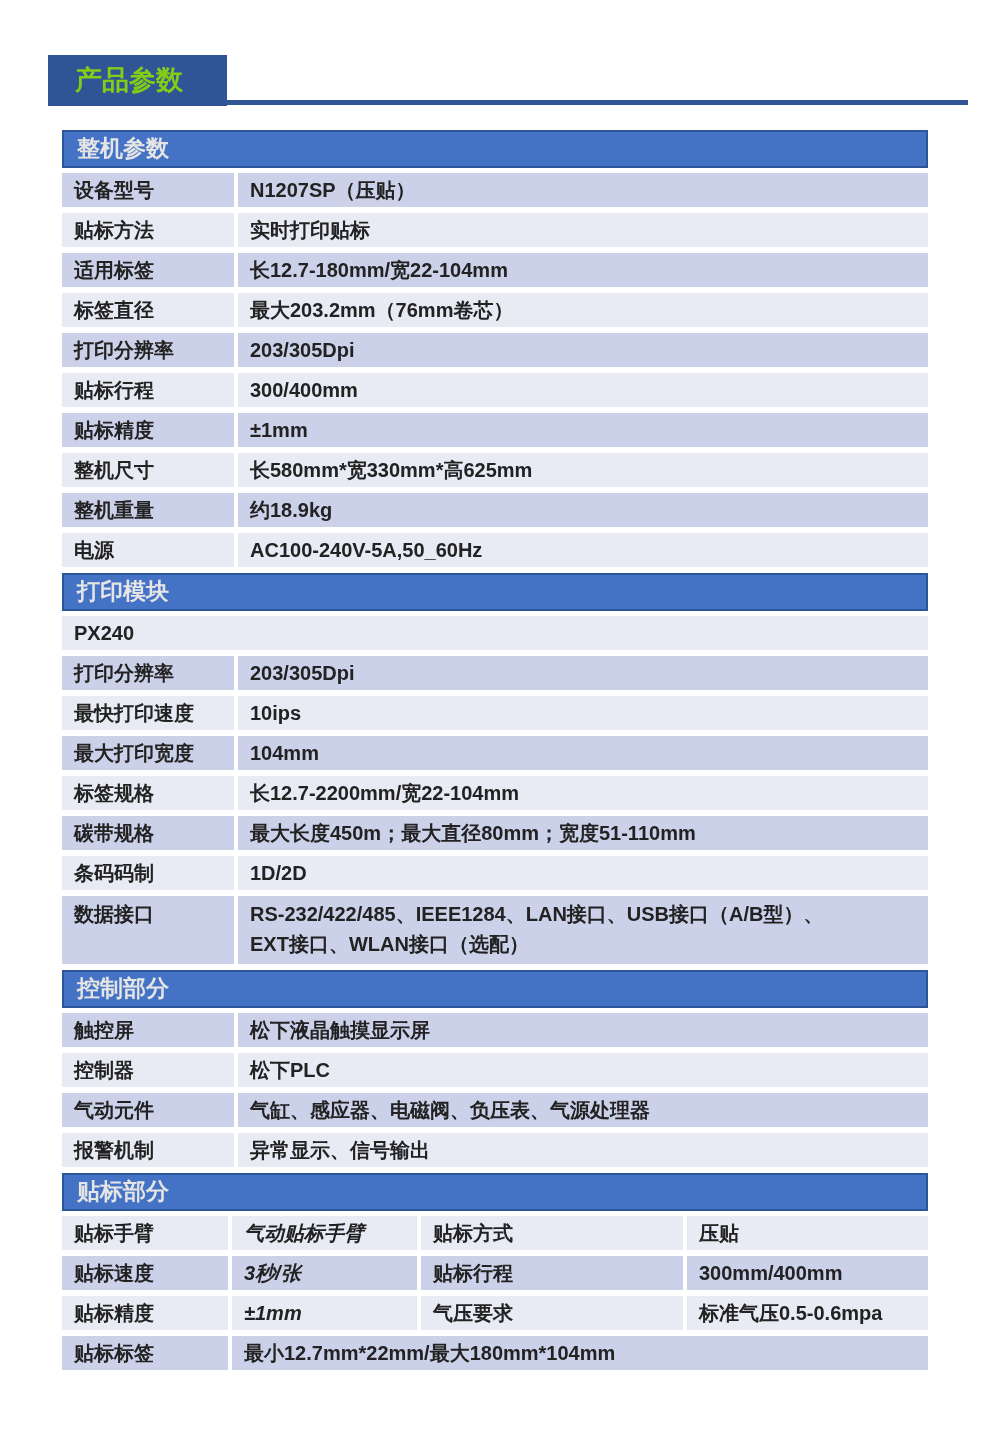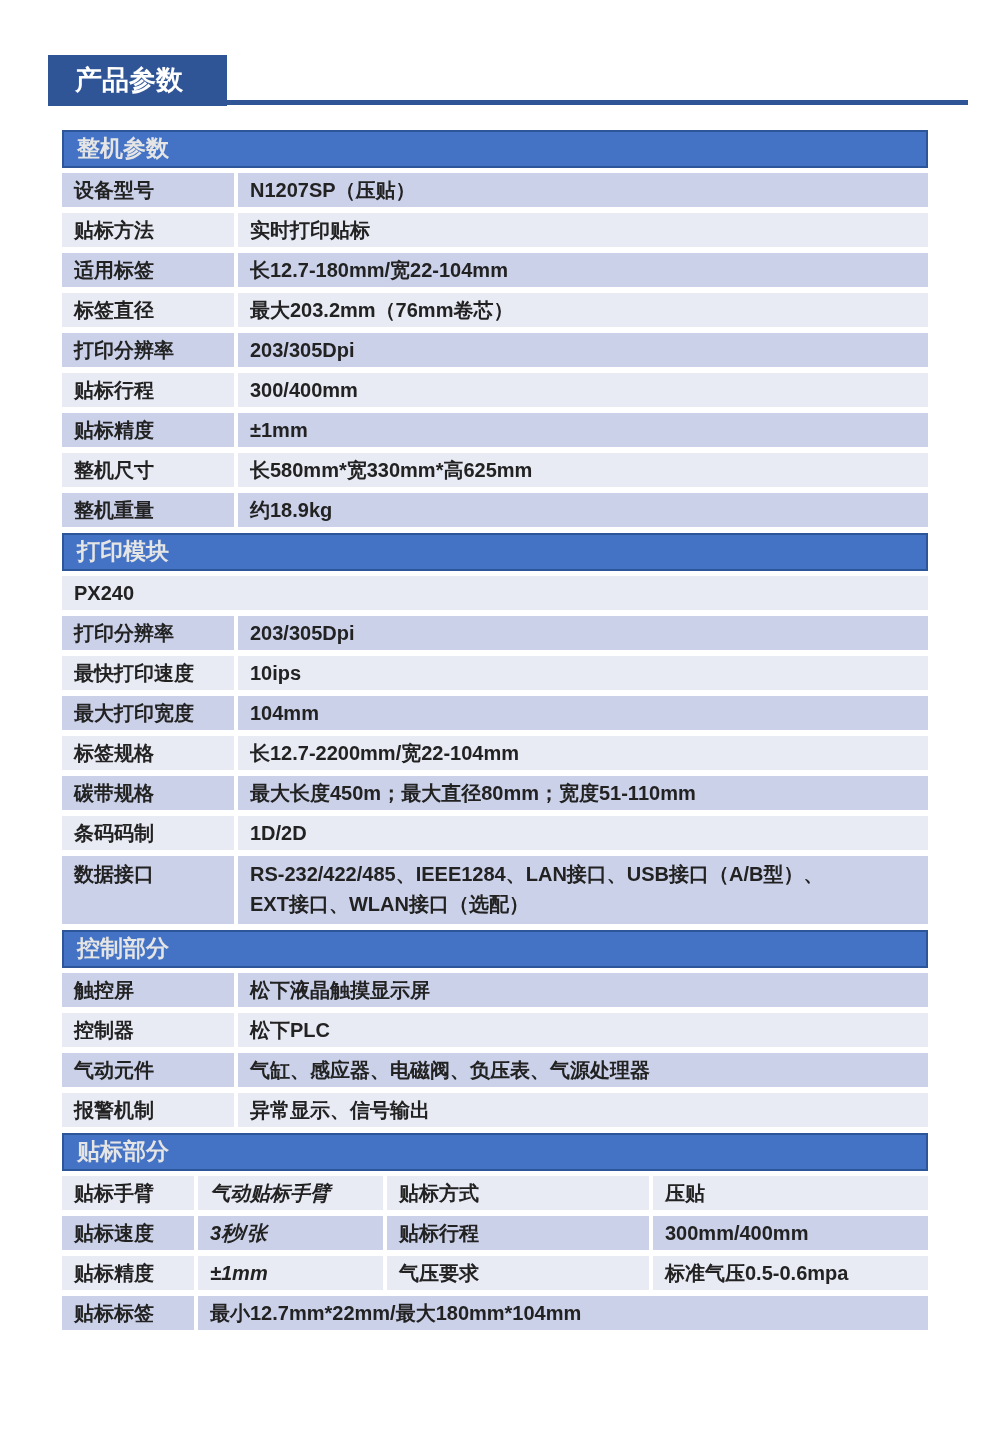--- a/index.html
+++ b/index.html
@@ -22,41 +22,41 @@
     margin:55px 0 0 48px;
     width:920px;height:51px;
   }
   .title-rule{
     position:absolute;left:0;top:45px;width:100%;height:5px;
     background:var(--title-bg);
   }
   .title-badge{
     position:absolute;left:0;top:0;height:51px;min-width:177px;
     background:var(--title-bg);
-    color:#ffffff;font-size:27px;font-weight:bold;line-height:51px;
+    color:#84cc16;font-size:27px;font-weight:bold;line-height:51px;
     padding:0 44px 0 27px;white-space:nowrap;
   }
   #spec-table{margin:24px 0 0 62px;width:866px;}
   .section-header{
     height:38px;background:var(--section-header-bg);
     border:2px solid var(--section-header-border);
     color:#e5e5e5;font-size:23px;font-weight:bold;line-height:33px;
     padding-left:13px;margin:3px 0 5px 0;white-space:nowrap;
   }
   .section:first-child .section-header{margin-top:0;}
   .row{display:flex;gap:4px;margin-bottom:6px;}
   .cell{
     height:34px;line-height:34px;font-size:20px;font-weight:bold;
     padding-left:12px;white-space:nowrap;overflow:hidden;
   }
   .shade-dark .cell{background:var(--row-dark);}
   .shade-light .cell{background:var(--row-light);}
   .section .row .cell:first-child{width:172px;flex:none;}
   .section .row .cell:last-child{flex:1;}
-  .section.cols-4 .row .cell:first-child{width:132px;}
+  .section.cols-4 .row .cell:first-child{width:166px;}
   .section.cols-4 .row.four .cell:nth-child(2){flex:none;width:185px;font-style:italic;}
   .section.cols-4 .row.four .cell:nth-child(3){flex:none;width:262px;}
   .section.cols-4 .row.four .cell:nth-child(4){flex:1;}
   .row.tall .cell{
     height:auto;min-height:68px;line-height:30px;
     padding-top:3px;padding-bottom:3px;
   }
   .row.tall .cell.value{white-space:pre-line;overflow:visible;}
 </style>
 </head>
@@ -98,20 +98,24 @@
           <div class="cell label">贴标精度</div>
           <div class="cell value">±1mm</div>
         </div>
         <div class="row shade-light">
           <div class="cell label">整机尺寸</div>
           <div class="cell value">长580mm*宽330mm*高625mm</div>
         </div>
         <div class="row shade-dark">
           <div class="cell label">整机重量</div>
           <div class="cell value">约18.9kg</div>
+        </div>
+        <div class="row shade-light">
+          <div class="cell label">电源</div>
+          <div class="cell value">AC100-240V-5A,50_60Hz</div>
         </div>
       </div>
       <div class="section">
         <div class="section-header">打印模块</div>
         <div class="row shade-light">
           <div class="cell value">PX240</div>
         </div>
         <div class="row shade-dark">
           <div class="cell label">打印分辨率</div>
           <div class="cell value">203/305Dpi</div>

